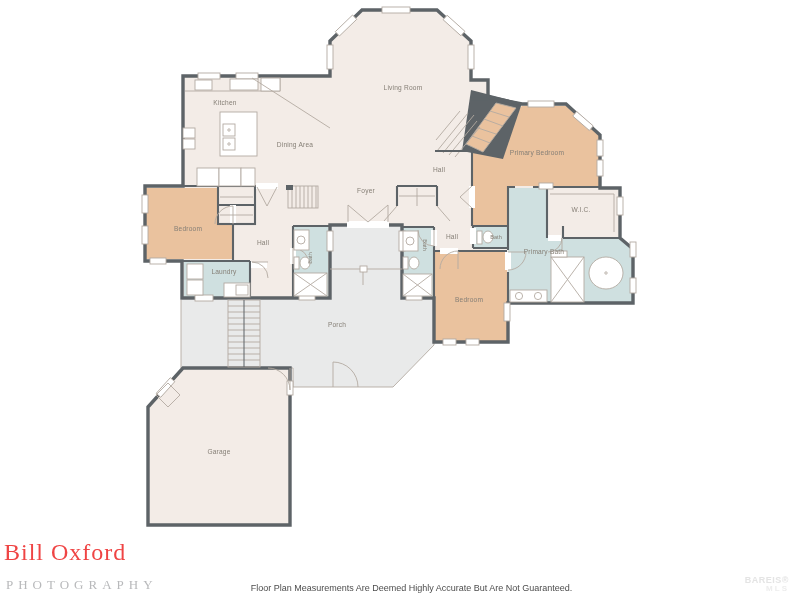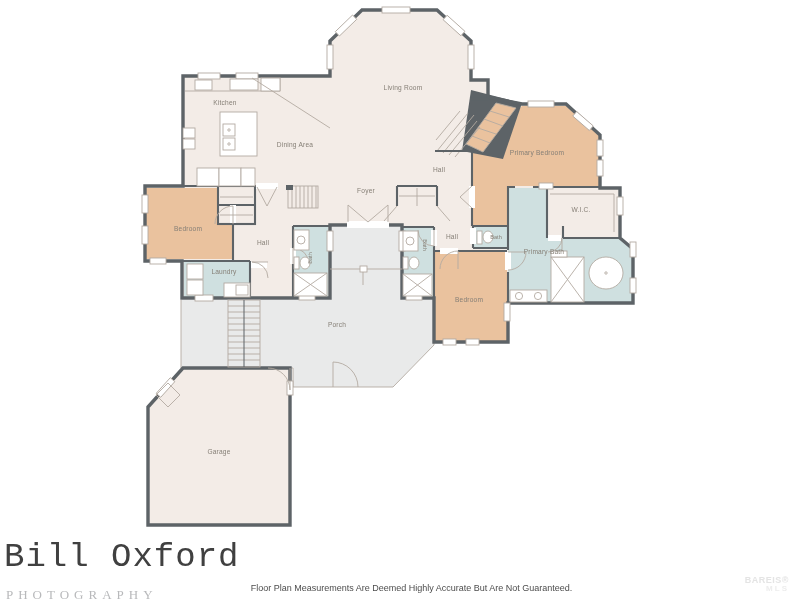--- a/index.html
+++ b/index.html
@@ -11,21 +11,21 @@
   .w2{stroke:var(--wall);stroke-width:2.1;fill:none;}
   .thin{stroke:var(--line);stroke-width:0.9;fill:none;}
   .thinf{stroke:var(--line);stroke-width:0.9;fill:#fff;}
   .win{fill:#fff;stroke:var(--line);stroke-width:0.9;}
   .gap{fill:#fff;stroke:none;}
   .darkfill{fill:var(--wall);stroke:none;}
   .rlabel{font-size:6.6px;fill:var(--label);text-anchor:middle;letter-spacing:.2px;}
   .rlabel-sm{font-size:5.6px;fill:var(--label);text-anchor:middle;}
   
   .brand{position:absolute;left:4px;top:540px;color:#8f9092;line-height:1;}
-  .brand-name{font-family:Liberation Mono, monospace;font-size:34px;letter-spacing:1px;color:#404040;}
+  .brand-name{font-family:Liberation Serif, serif;font-size:24px;letter-spacing:1px;color:#ef4444;}
   .brand-sub{font-family:"Liberation Serif",serif;font-size:13px;letter-spacing:5px;color:#b8b9bb;margin-top:14px;margin-left:2px;}
   .disclaimer{position:absolute;left:0;right:0;top:583px;text-align:center;font-size:9px;color:#4d4d4d;margin-left:26px;}
   .mls{position:absolute;right:8px;top:576px;text-align:right;line-height:1;}
   .mls-1{font-size:9px;font-weight:bold;color:#e4e4e4;letter-spacing:.5px;text-align:center;}
   .mls-2{font-size:8px;font-weight:bold;color:#ededed;letter-spacing:2px;}
 </style>
 </head>
 <body>
 
 <div id="stage">

